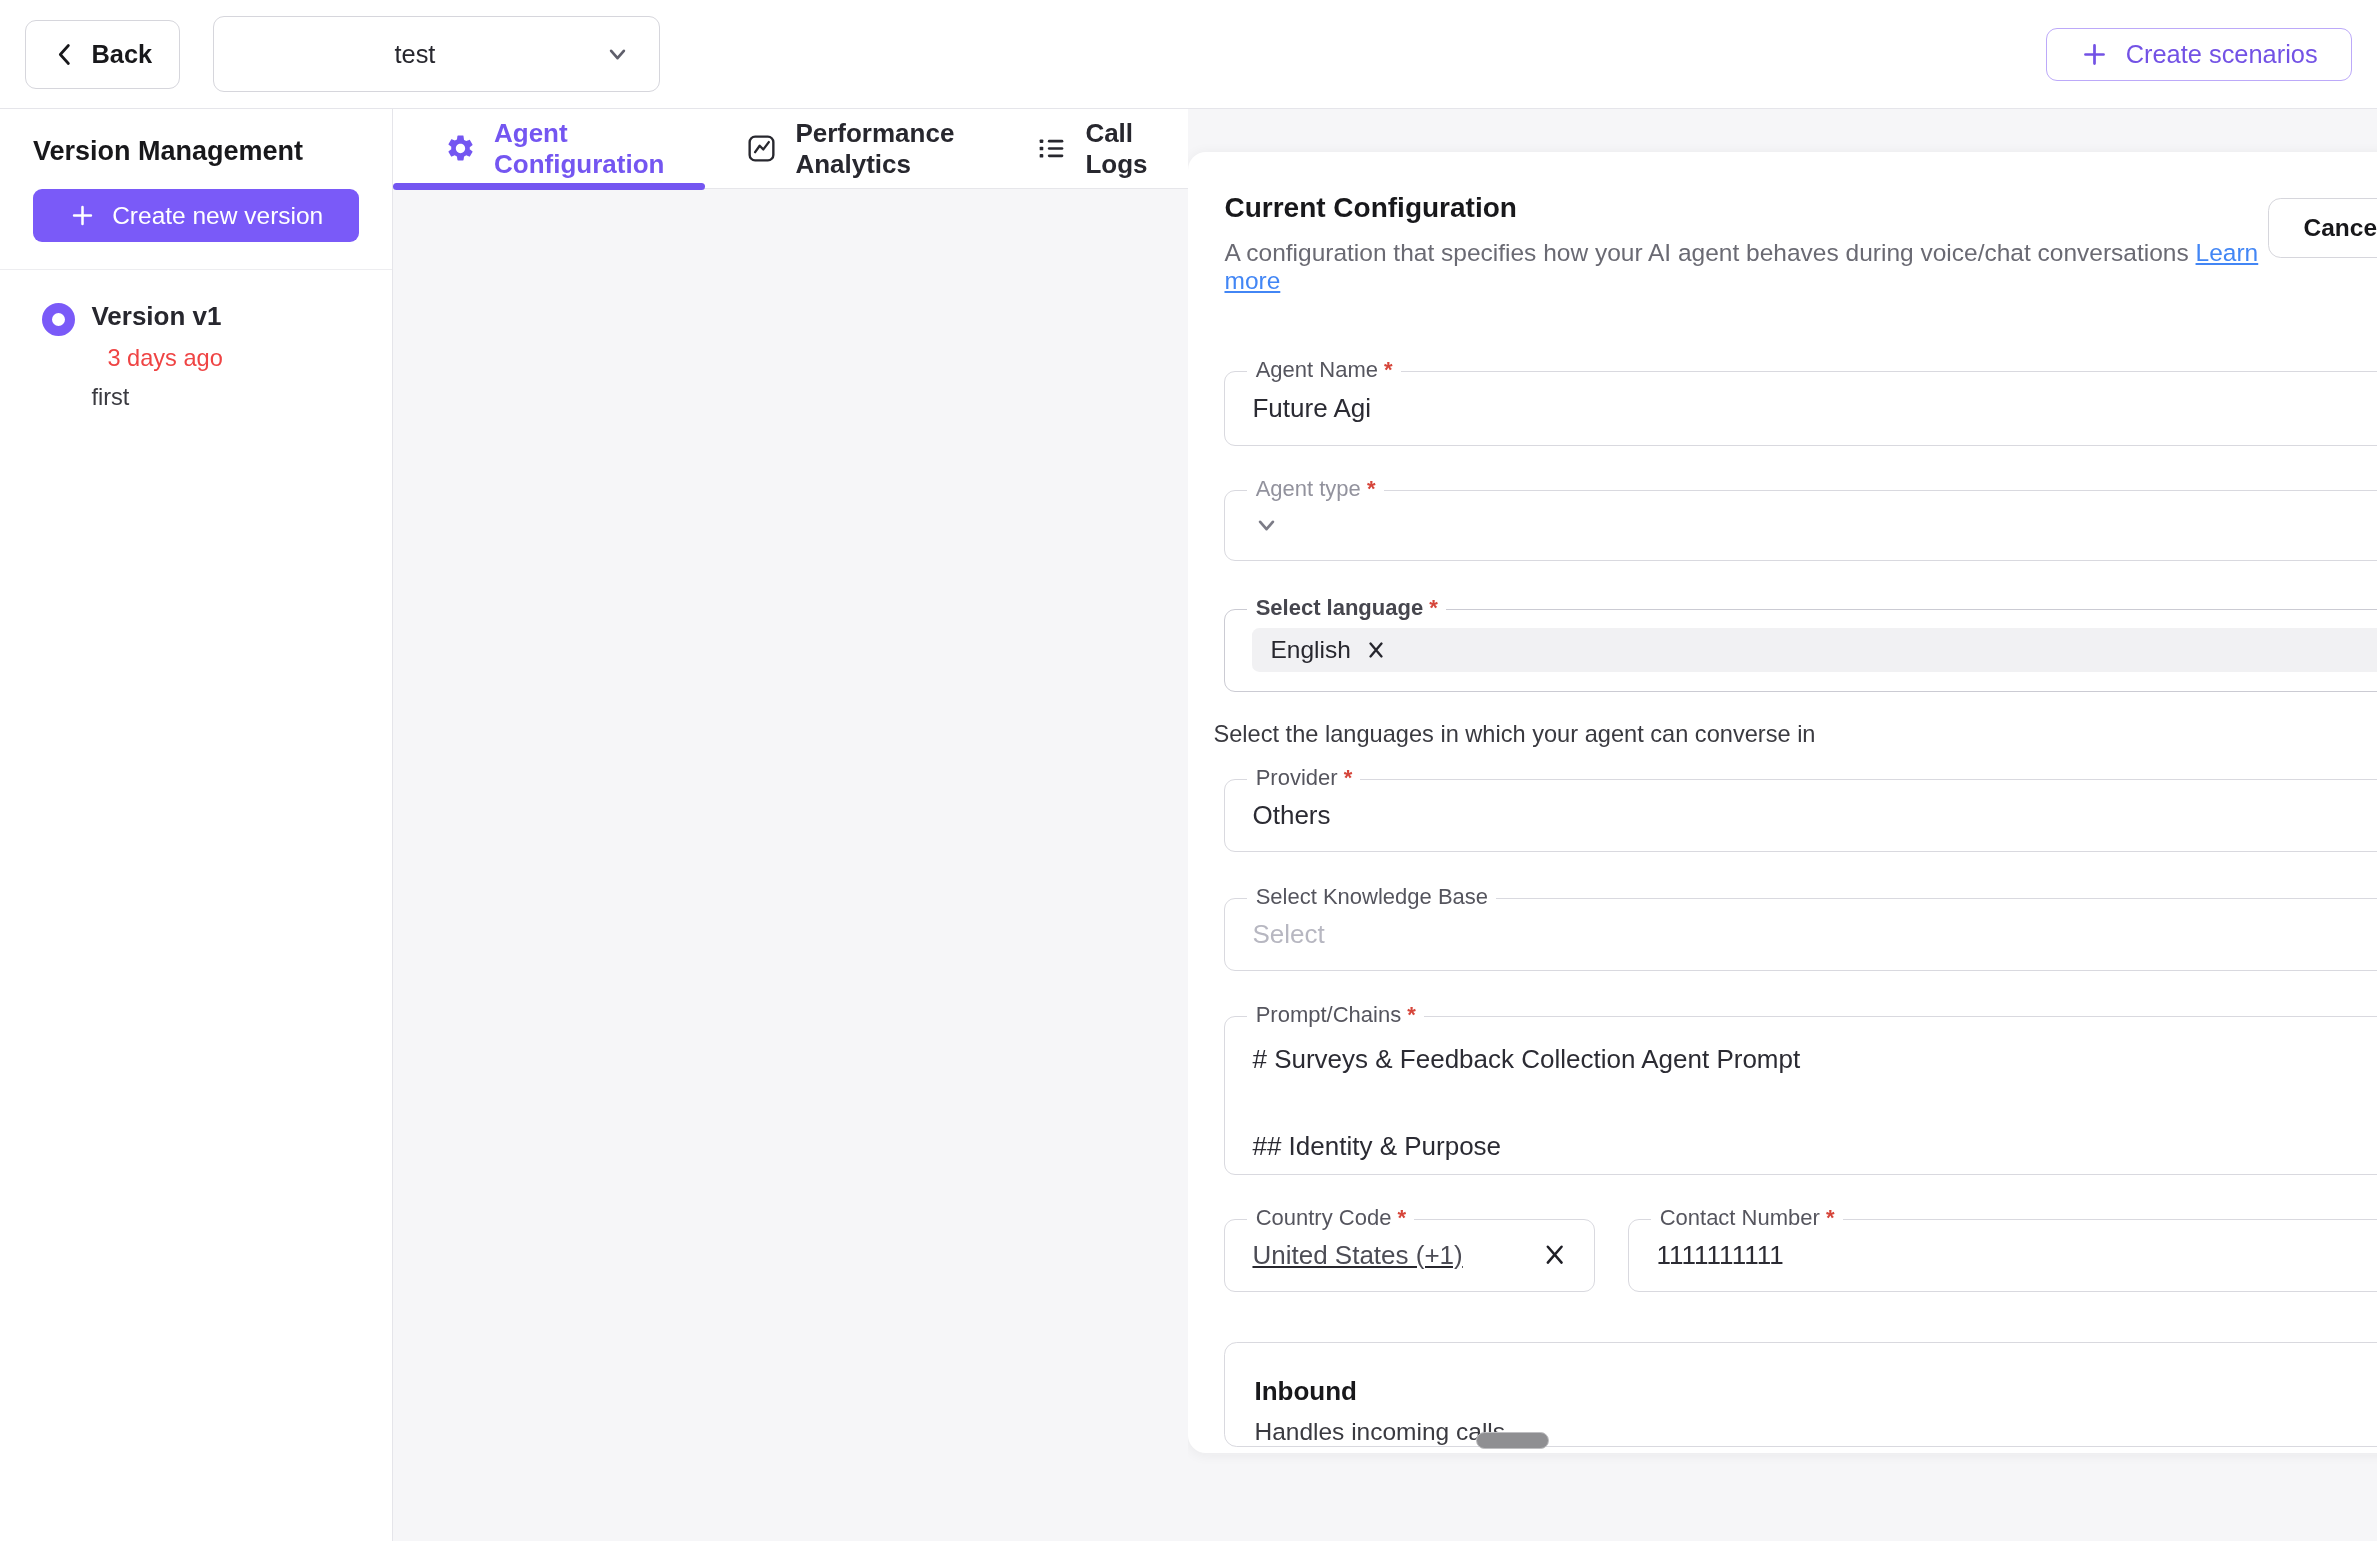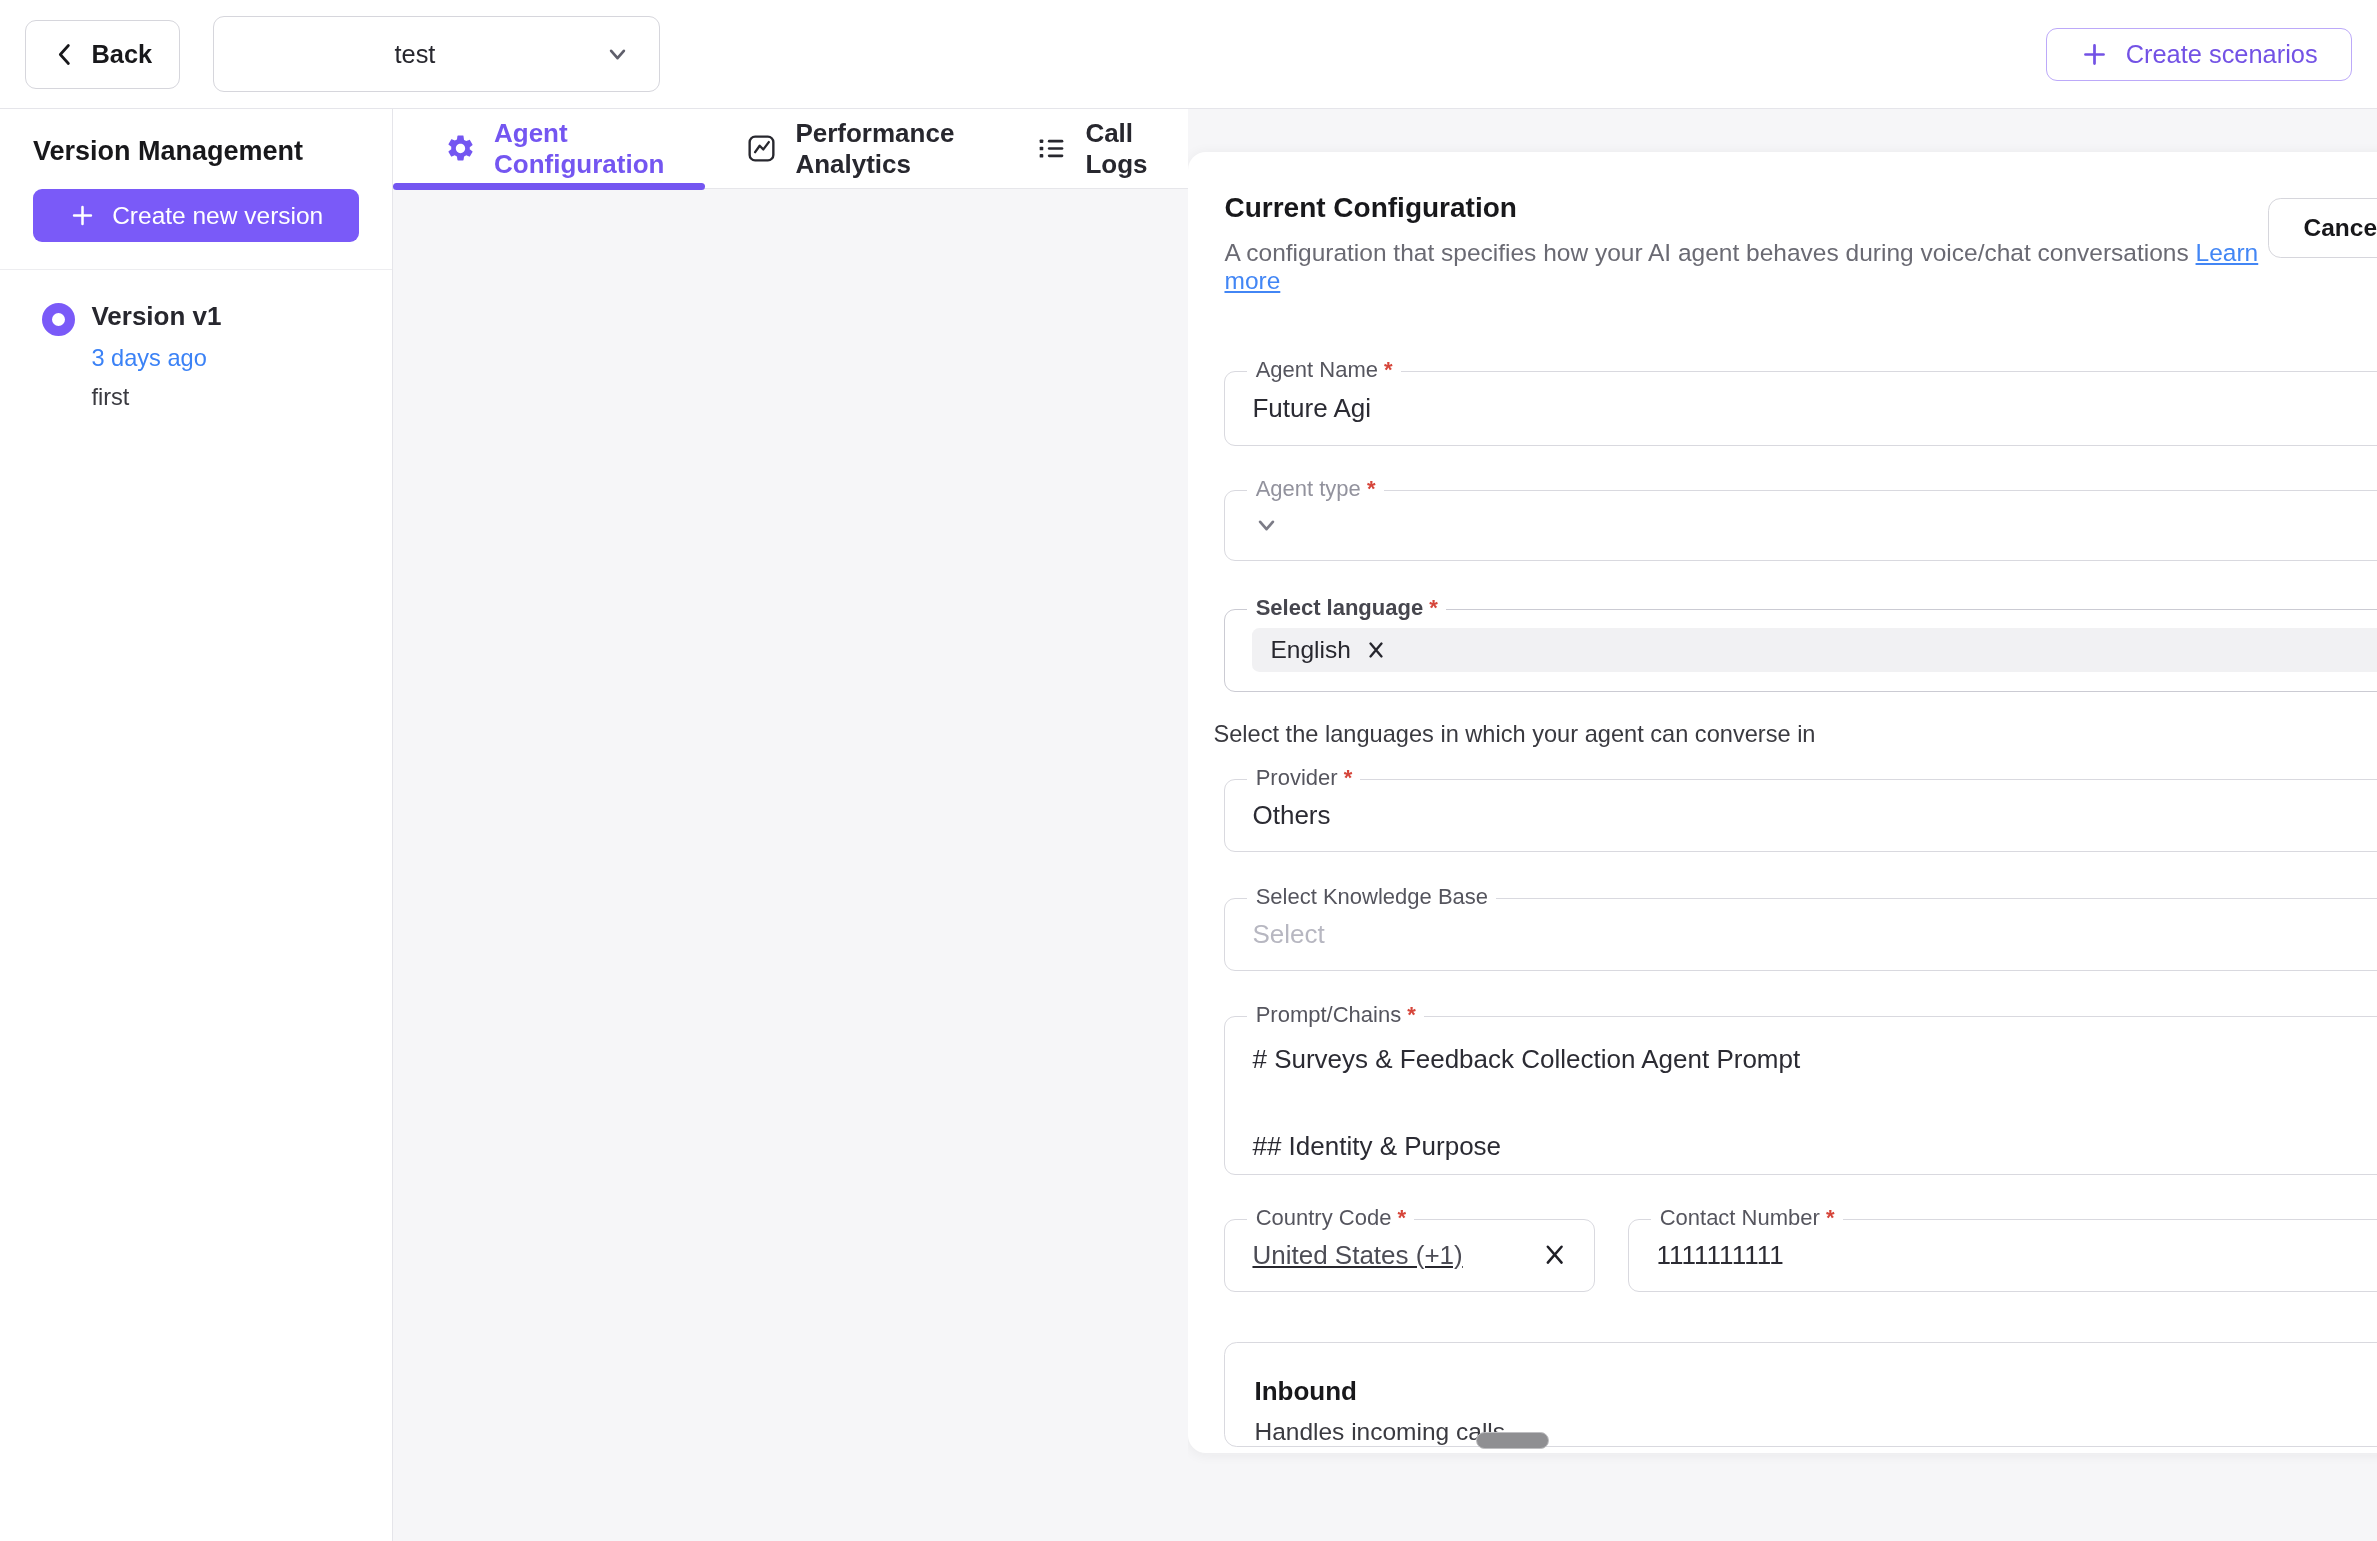--- a/index.html
+++ b/index.html
@@ -25,21 +25,21 @@
   .sidebar { width:393px; flex:0 0 393px; background:#fff; border-right:1.8px solid #E5E5EA; padding:27px 33px 0 33px; }
   .sb-title { font-size:27px; font-weight:700; color:#18181B; }
   .create-version { margin-top:22px; width:100%; height:53px; border:none; border-radius:9px;
                     background:#7A5AF8; color:#fff; font-size:24.5px; font-weight:500;
                     display:flex; align-items:center; justify-content:center; gap:16.4px; cursor:pointer;
                     font-family:inherit; }
   .sb-divider { border:none; border-top:1.8px solid #EDEDF0; margin:27px -33px 0 -33px; }
   .version-item { display:flex; gap:16.4px; padding:31px 0 0 9px; cursor:pointer; }
   .radio-dot { width:33px; height:33px; border-radius:50%; border:10px solid #7A5AF8; background:#fff; flex:0 0 33px; margin-top:1.8px; }
   .v-name { font-size:26px; font-weight:700; color:#27272E; line-height:31px; }
-  .v-time { margin-top:12.7px; font-size:23.6px; color:#3b82f6; }
+  .v-time { margin-top:12.7px; font-size:23.6px; color:#ef4444;margin-left:16px; }
   .v-note { margin-top:12.7px; font-size:23.6px; color:#3A3A40; }
 
   
   .content { flex:1; display:flex; background:#F6F6F8; min-width:0; }
   .tabbar { height:80px; flex:0 0 80px; background:#fff; border-bottom:1.8px solid #E6E6EA;
             display:flex; align-items:stretch; }
   .tab { display:flex; align-items:center; gap:18px; padding:0 41px; position:relative;
          font-size:26px; font-weight:600; color:#27272E; cursor:pointer; }
   .tab:first-child { padding-left:52px; }
   .tab.active { color:#7456F1; }

